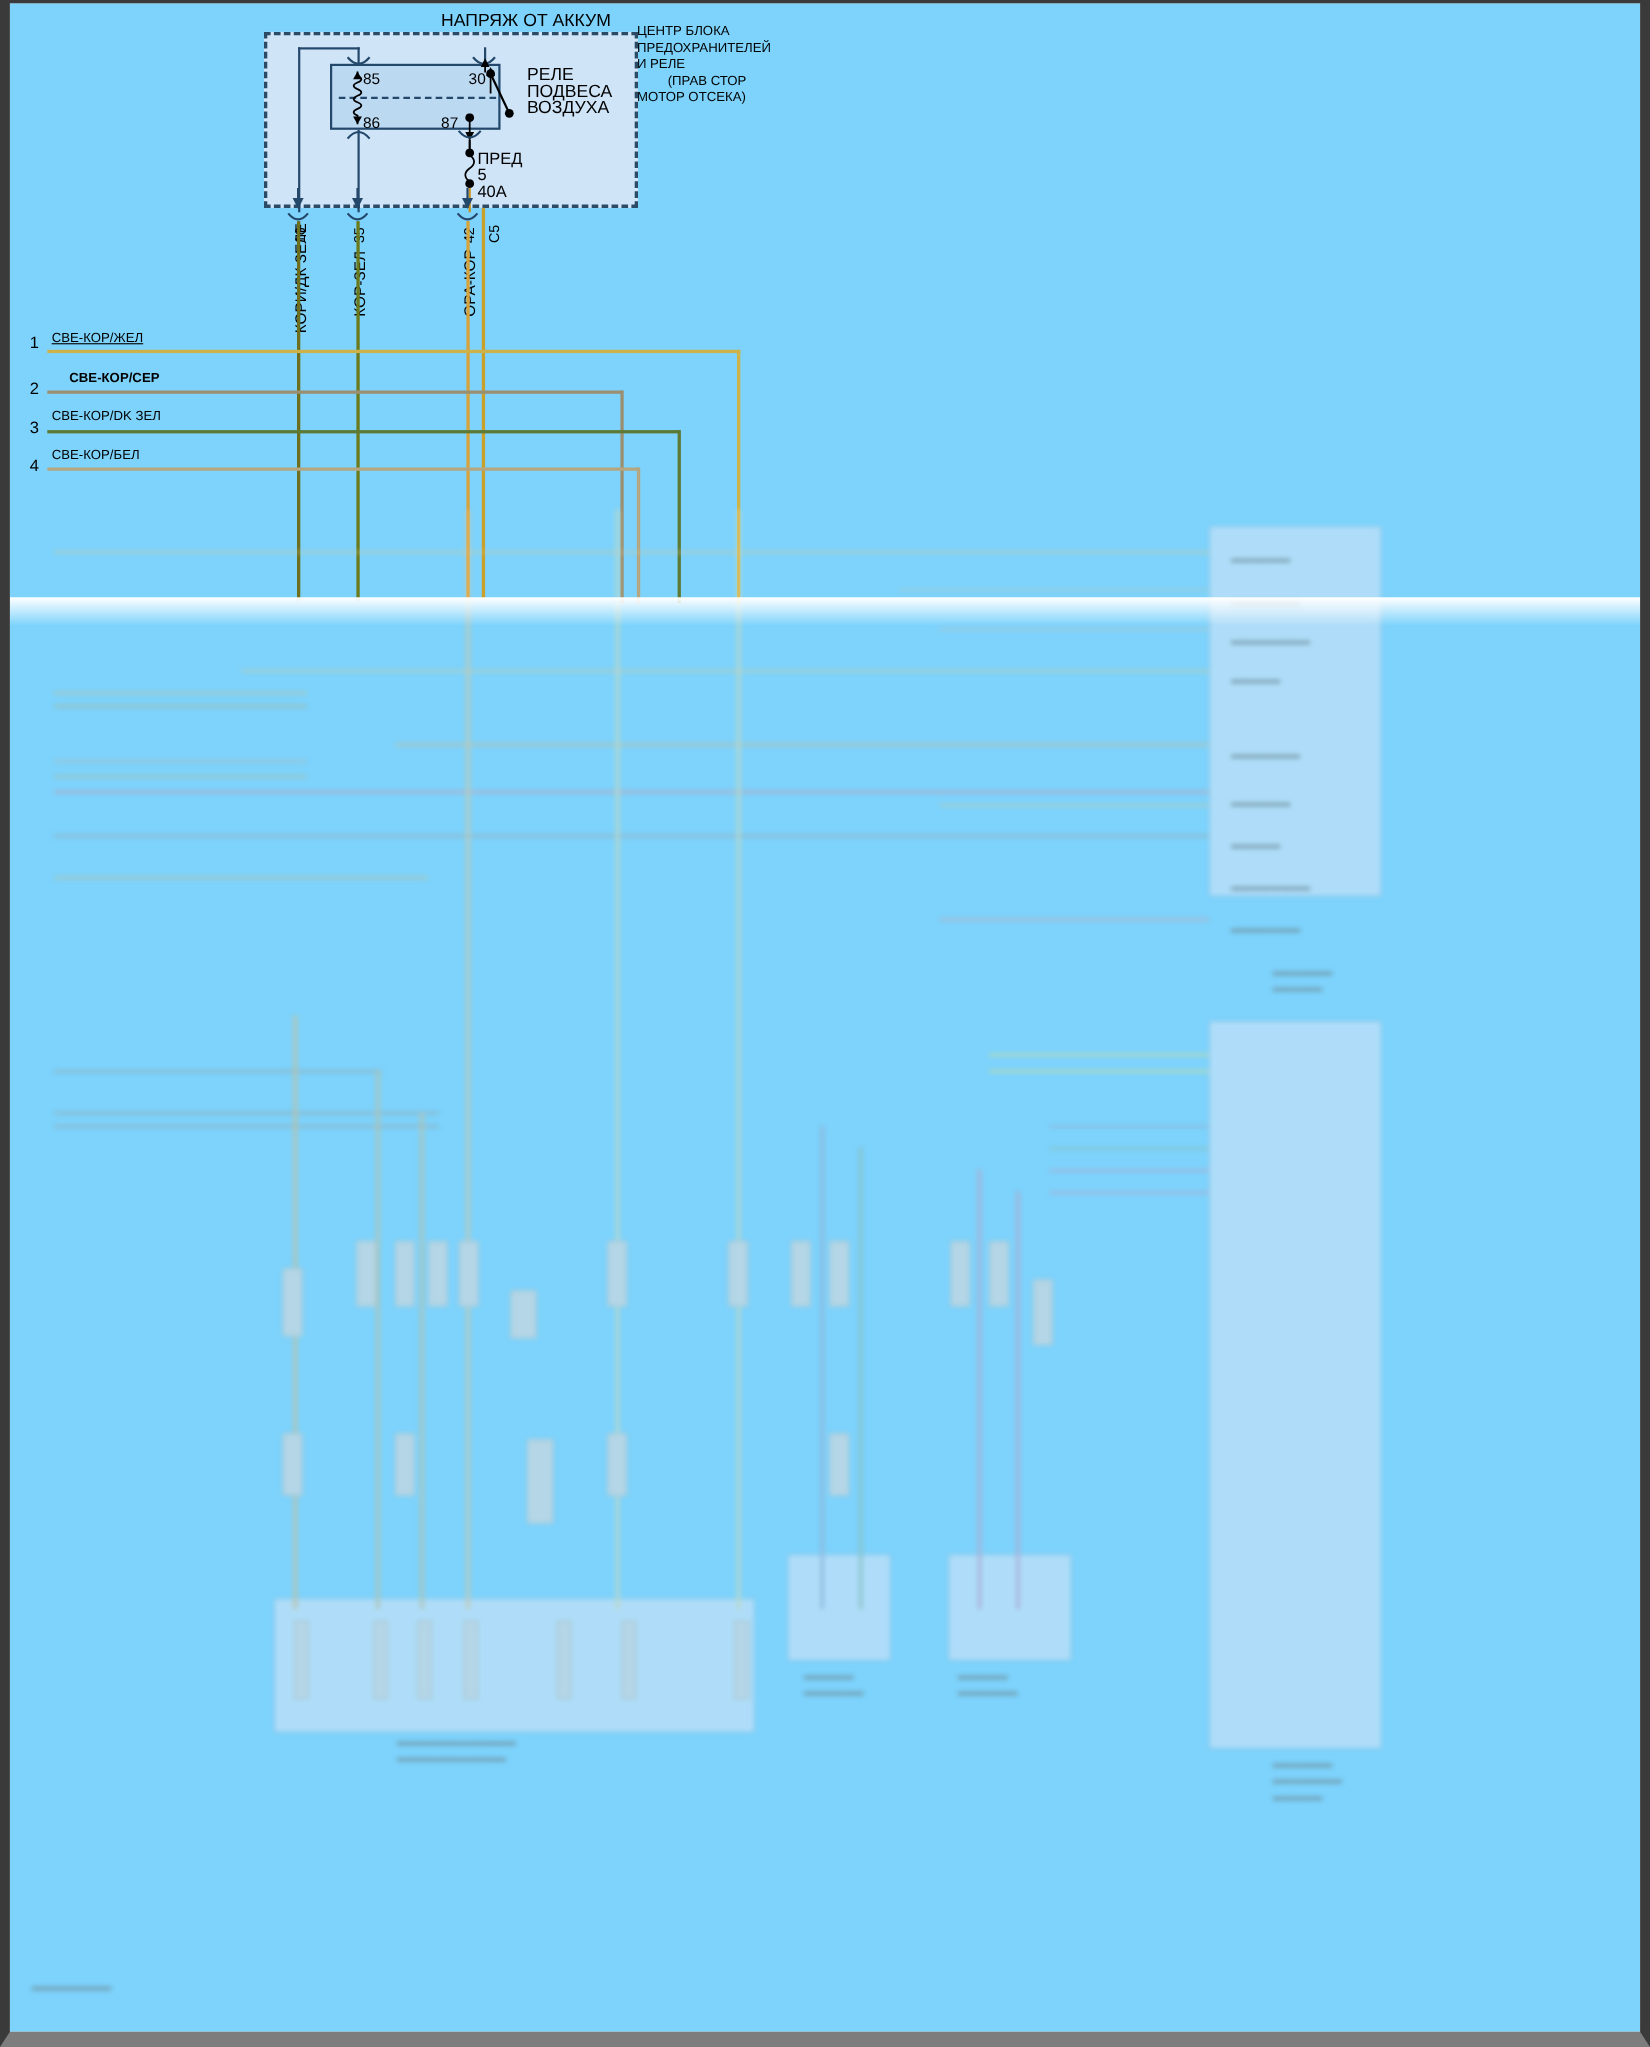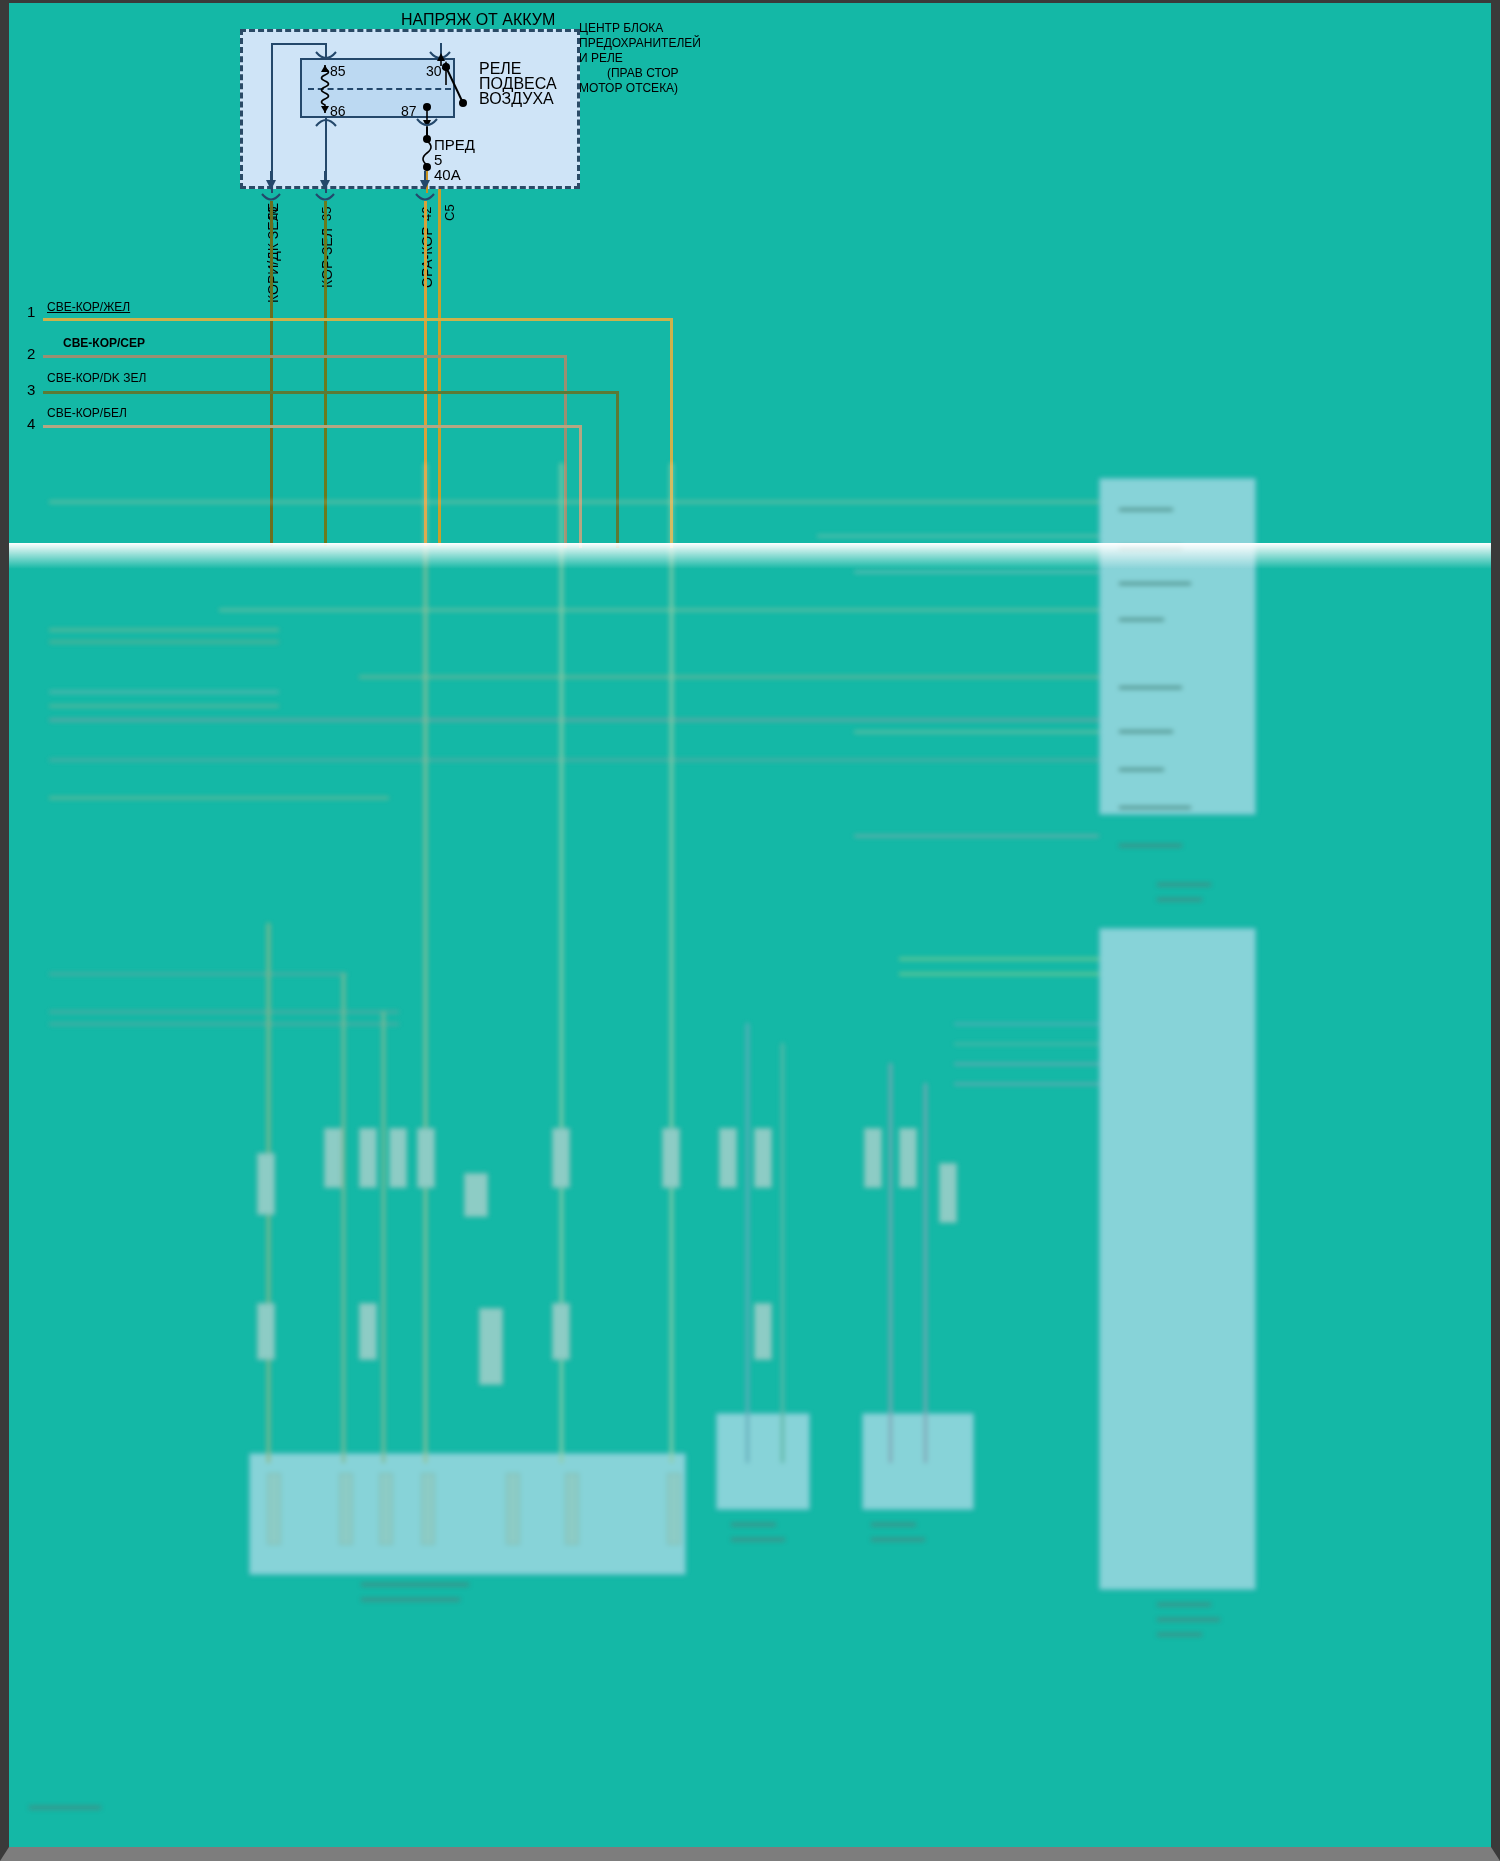--- a/index.html
+++ b/index.html
@@ -2,21 +2,21 @@
 <html><head>
 <meta charset="utf-8">
 <style>
   html,body{margin:0;padding:0;background:#8c8c8c;}
   body{font-family:"Liberation Sans",sans-serif;}
   #page{position:relative;width:1500px;height:1861px;background:#ffffff;overflow:hidden;}
   #frame{position:absolute;left:0;top:0;width:1500px;height:1861px;
          border-left:9px solid #3a3a3a;border-right:9px solid #3a3a3a;
          border-top:3px solid #3a3a3a;border-bottom:14px solid #7d7d7d;
          box-sizing:border-box;pointer-events:none;z-index:60;}
-  .sheet{position:absolute;left:9px;top:3px;width:1482px;height:1844px;background:#14b8a6;}
+  .sheet{position:absolute;left:9px;top:3px;width:1482px;height:1844px;background:#7dd3fc;}
 
   
   .wire{position:absolute;background:#000;}
   .hline{height:2px;}
   .vline{width:2px;}
   .lbl{position:absolute;white-space:nowrap;color:#000;font-size:12px;line-height:1.15;}
   .vlbl{position:absolute;white-space:nowrap;color:#000;font-size:15px;
         transform-origin:0 0;transform:rotate(-90deg);}
   .num{position:absolute;font-size:16px;color:#000;}
 

